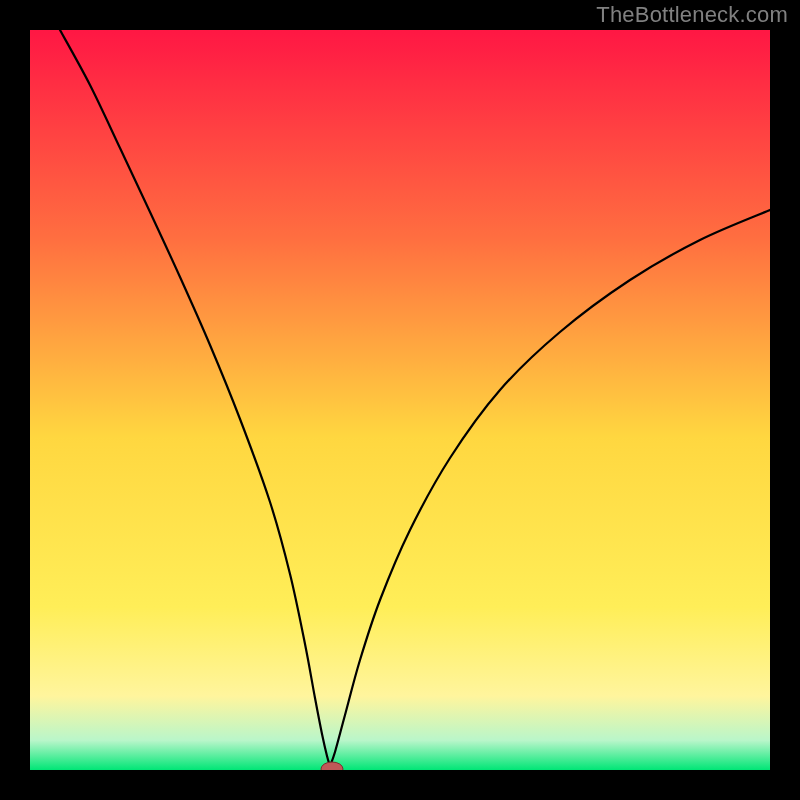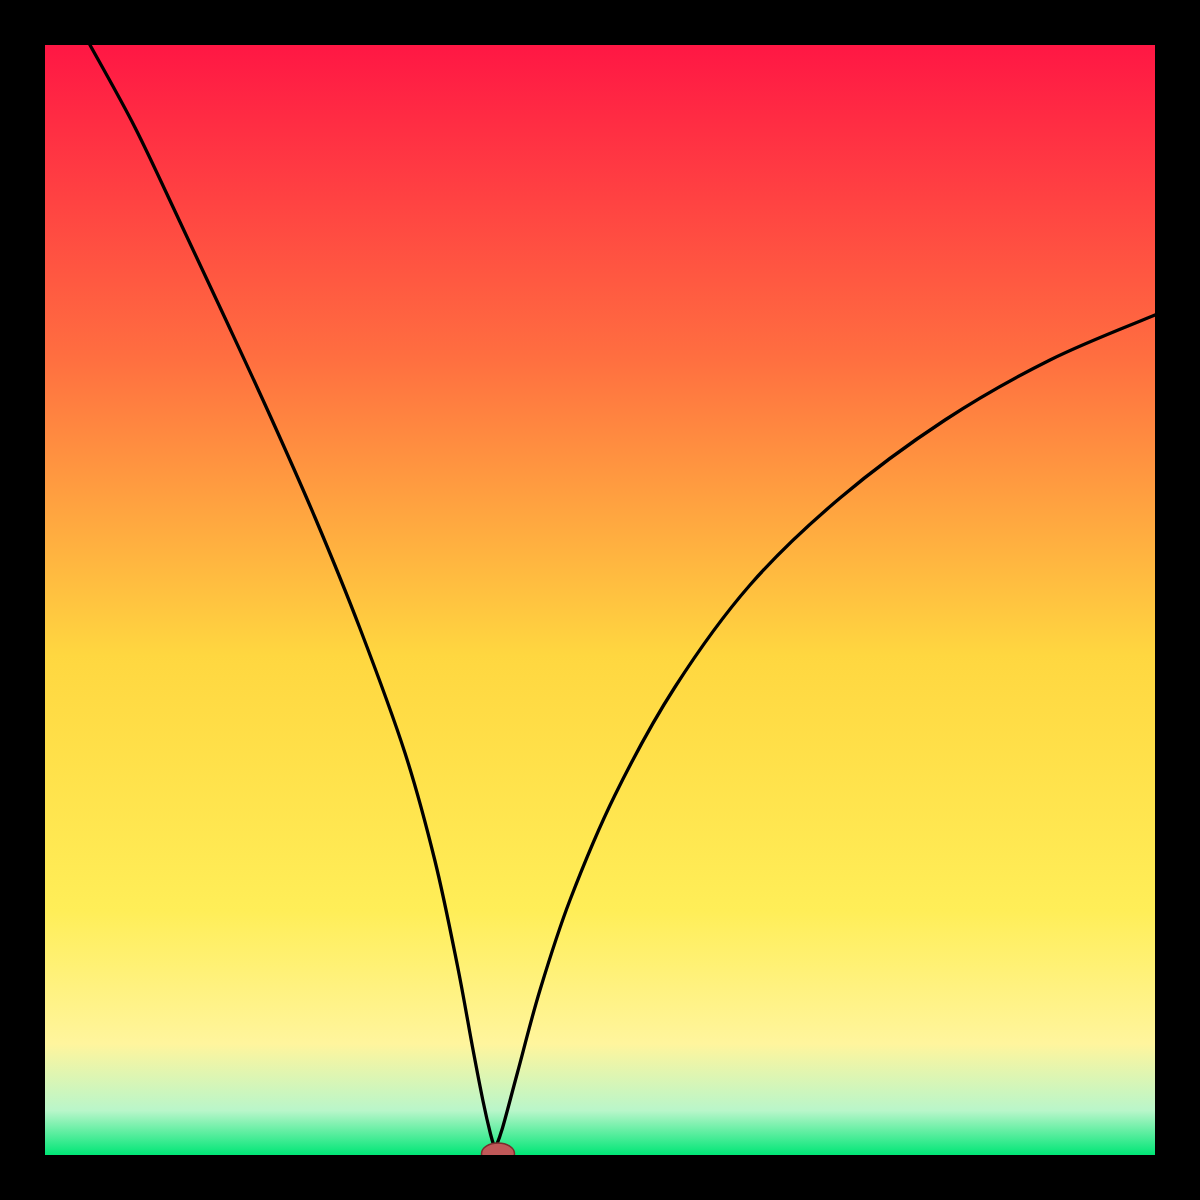--- a/index.html
+++ b/index.html
@@ -36,20 +36,21 @@
   }
   svg {
     display: block;
   }
 </style>
 </head>
 <body>
 
 <div class="frame">
 
+  <div class="watermark">TheBottleneck.com</div>
 
   <div class="plot-wrap">
     <svg viewBox="0 0 740 740" width="740" height="740">
       <defs>
         <linearGradient id="bg-grad" x1="0" y1="0" x2="0" y2="1">
           <stop id="g0" offset="0%" stop-color="#ff1744"></stop>
           <stop id="g1" offset="28%" stop-color="#ff6e40"></stop>
           <stop id="g2" offset="55%" stop-color="#ffd740"></stop>
           <stop id="g3" offset="78%" stop-color="#ffee58"></stop>
           <stop id="g4" offset="90%" stop-color="#fff59d"></stop>

